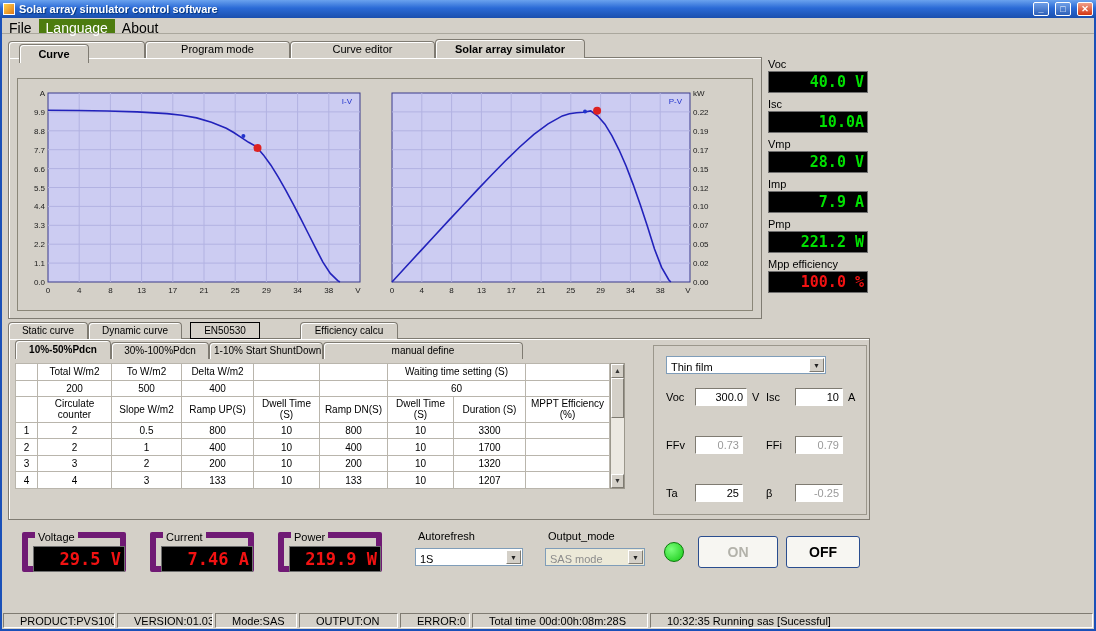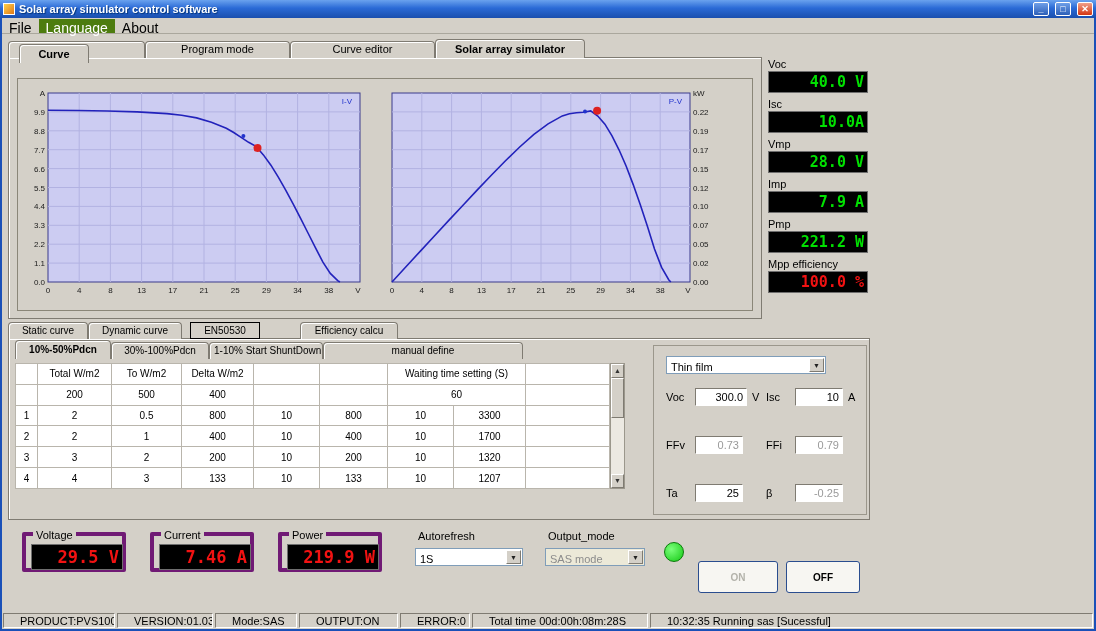--- a/index.html
+++ b/index.html
@@ -51,26 +51,26 @@
   
   .params{position:absolute;left:644px;top:6px;width:214px;height:170px;border:1px solid #9b978c}
   .dropdown{background:#fff;border:1px solid #7f9db9;height:18px;display:flex;align-items:flex-end;padding:0 18px 0 4px;position:relative;font-size:11px}
   .dropdown .arrowbtn{position:absolute;right:1px;top:1px;bottom:1px;width:15px;background:#d4d0c8;border:1px solid #fff;border-right-color:#7f7b72;border-bottom-color:#7f7b72;font-size:7px;line-height:13px;text-align:center;color:#222}
   .dropdown.dis{background:#ece9d8;color:#8c8c8c}
   .tin{border:1px solid;border-color:#7f7b72 #fff #fff #7f7b72;background:#fff;font:11px "Liberation Sans",sans-serif;padding:1px 3px;text-align:right;width:52px;height:18px}
   .tin.dis{color:#9a9a9a}
   .pfield{position:absolute;display:flex;align-items:center;gap:5px}
   .plabel{width:24px;text-align:left}
   
-  .group{position:absolute;border:4px solid #701a75;border-radius:2px;height:40px;width:104px}
+  .group{position:absolute;border:6px solid #701a75;border-radius:2px;height:40px;width:104px}
   .glabel{position:absolute;top:-7px;left:7px;background:#d4d0c8;padding:0 3px;font-size:11px}
   .group .led{position:absolute;left:5px;top:8px;width:92px;height:26px;font-size:17px;line-height:22px}
   .blabel{position:absolute;font-size:11px}
   .indicator{position:absolute;left:664px;top:542px;width:20px;height:20px;border-radius:50%;background:radial-gradient(circle at 35% 35%,#7aff7a,#14c814);border:1px solid #0a7a0a}
-  .pbtn{position:absolute;top:561px;height:32px;background:#f7f6f2;border:1px solid #2a4d8f;border-radius:3px;font-weight:bold;font-size:10px;display:flex;align-items:center;justify-content:center;font-family:"Liberation Sans",sans-serif}
+  .pbtn{position:absolute;top:536px;height:32px;background:#f7f6f2;border:1px solid #2a4d8f;border-radius:3px;font-weight:bold;font-size:14px;display:flex;align-items:center;justify-content:center;font-family:"Liberation Sans",sans-serif}
   .pbtn.on{left:698px;width:80px;color:#b3b2aa}
   .pbtn.off{left:786px;width:74px;color:#000}
   
   .statusbar{position:absolute;left:2px;right:2px;top:612px;height:17px;display:flex;gap:2px;padding:1px;background:#d4d0c8}
   .status-seg{border:1px solid;border-color:#7f7b72 #fff #fff #7f7b72;padding:1px 16px;white-space:nowrap;overflow:hidden;font-size:11px}
   .s0{width:112px}.s1{width:96px}.s2{width:82px}.s3{width:99px}.s4{width:70px}.s5{width:176px}.s6{flex:1}
 </style>
 </head>
 <body>
 
@@ -266,20 +266,31 @@
           <tr>
             <td class="rn"></td>
             <td colspan="1">200</td>
             <td colspan="1">500</td>
             <td colspan="1">400</td>
             <td colspan="1"></td>
             <td colspan="1"></td>
             <td colspan="2">60</td>
             <td colspan="1"></td>
           </tr>
+          <tr class="hdr2">
+            <td class="rn"></td>
+            <td>Circulate counter</td>
+            <td>Slope W/m2</td>
+            <td>Ramp UP(S)</td>
+            <td>Dwell Time (S)</td>
+            <td>Ramp DN(S)</td>
+            <td>Dwell Time (S)</td>
+            <td>Duration (S)</td>
+            <td>MPPT Efficiency (%)</td>
+          </tr>
           <tr>
             <td class="rn">1</td>
             <td>2</td>
             <td>0.5</td>
             <td>800</td>
             <td>10</td>
             <td>800</td>
             <td>10</td>
             <td>3300</td>
             <td></td>

